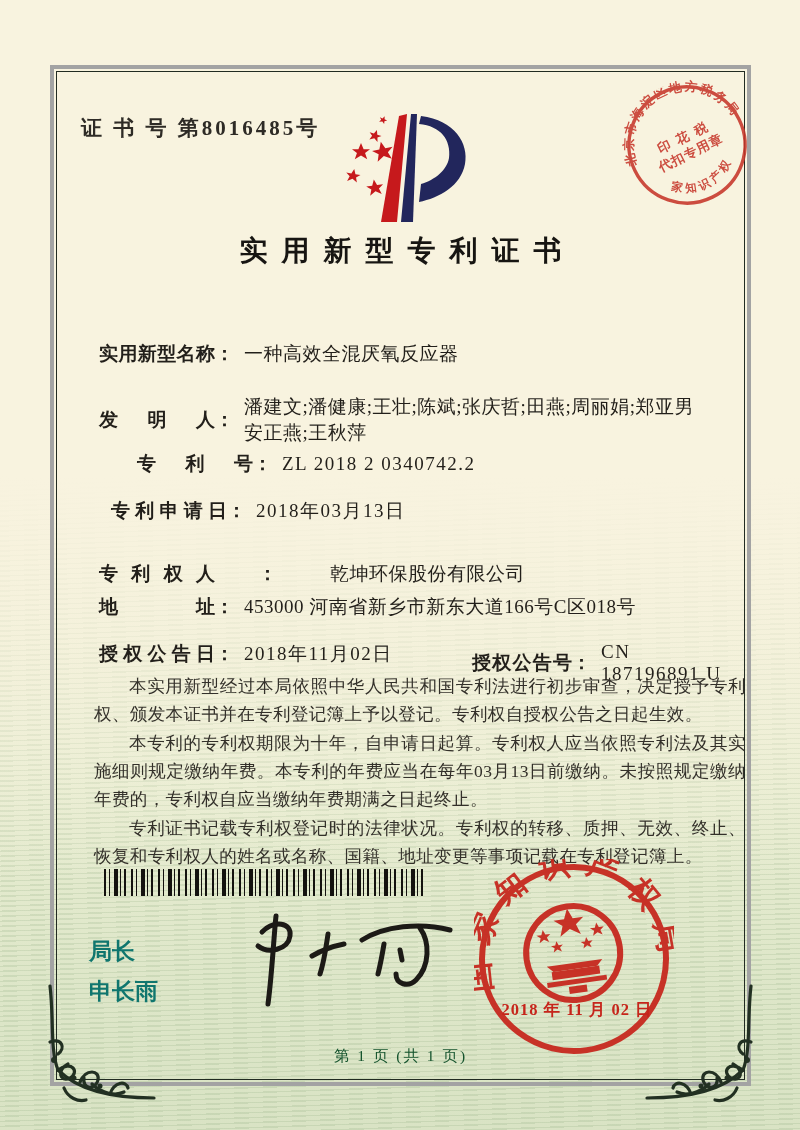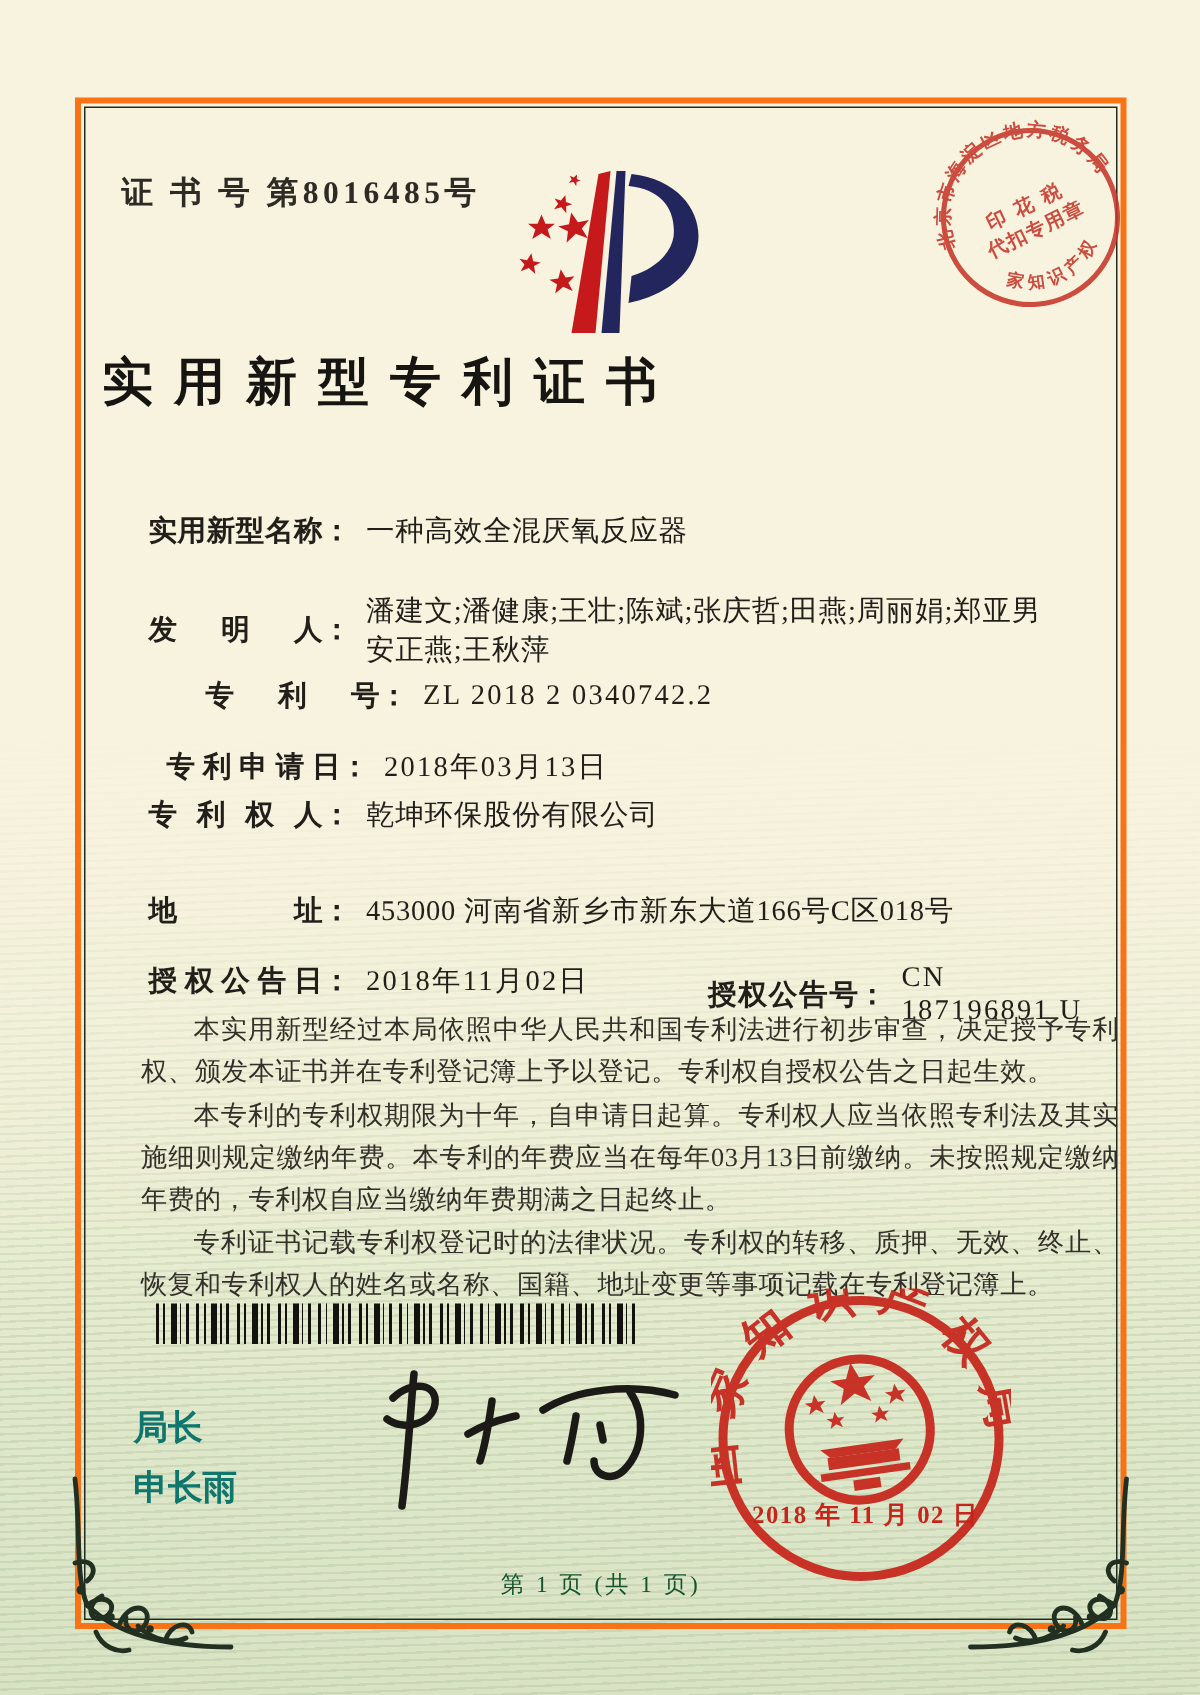--- a/index.html
+++ b/index.html
@@ -11,41 +11,41 @@
   }
   .paper {
     position:absolute; inset:0;
     background:
       linear-gradient(180deg, #f8f3df 0%, #f8f3df 42%, rgba(248,243,223,0) 78%),
       repeating-linear-gradient(178deg, rgba(96,138,86,0.14) 0 1.5px, rgba(0,0,0,0) 1.5px 5px),
       linear-gradient(180deg, #f8f3df 0%, #f4f0da 45%, #e9edd2 68%, #dde6c8 88%, #d9e3c4 100%);
   }
   .frame {
     position:absolute; left:50px; top:65px; width:701px; height:1021px;
-    border:4px solid #f97316;
+    border:4px solid #a3a3a3;
   }
   .frame-inner {
     position:absolute; inset:2px; border:1.5px solid #212b21;
   }
   .corner-flourish { position:absolute; width:130px; height:130px; color:#223022; }
   .fl-left  { left:-26px; bottom:-26px; }
   .fl-right { right:-26px; bottom:-26px; transform:scaleX(-1); }
 
   .cert-no {
     position:absolute; left:27px; top:45px;
     font-size:21px; letter-spacing:3px; color:#2e2b26; font-weight:600;
   }
   .logo { position:absolute; left:283px; top:25px; width:146px; height:140px; }
   .tax-stamp {
     position:absolute; left:570px; top:13px; width:126px; height:126px;
     transform:rotate(-26deg); opacity:.88;
   }
   .title {
     position:absolute; top:163px; left:0; width:100%;
-    font-size:34px; font-weight:700;
+    text-align:center; font-size:28px; font-weight:700;
     letter-spacing:14px; color:#171512; text-indent:14px;
   }
 
   .fields { position:absolute; left:45px; top:272px; width:635px; font-size:19px; color:#221f1a; }
   .frow { display:flex; align-items:center; position:absolute; left:0; }
   .lab {
     display:inline-block; width:116px; text-align:justify; text-align-last:justify;
     font-weight:600; flex:0 0 116px; white-space:nowrap;
   }
   .colon { font-weight:600; margin-right:10px; }
@@ -182,21 +182,21 @@
     <div class="frow" style="top:110px;margin-left:38px;">
       <span class="lab">专利号</span>
         <span class="colon">：</span>
       <span class="val num">ZL 2018 2 0340742.2</span>
     </div>
     <div class="frow" style="top:157px;margin-left:12px;">
       <span class="lab">专利申请日</span>
         <span class="colon">：</span>
       <span class="val num">2018年03月13日</span>
     </div>
-    <div class="frow" style="top:189px;">
+    <div class="frow" style="top:220px;gap:43px;">
       <span class="lab">专利权人</span>
         <span class="colon">：</span>
       <span class="val">乾坤环保股份有限公司</span>
     </div>
     <div class="frow" style="top:253px;">
       <span class="lab">地址</span>
         <span class="colon">：</span>
       <span class="val">453000 河南省新乡市新东大道166号C区018号</span>
     </div>
     <div class="frow" style="top:300px;">

